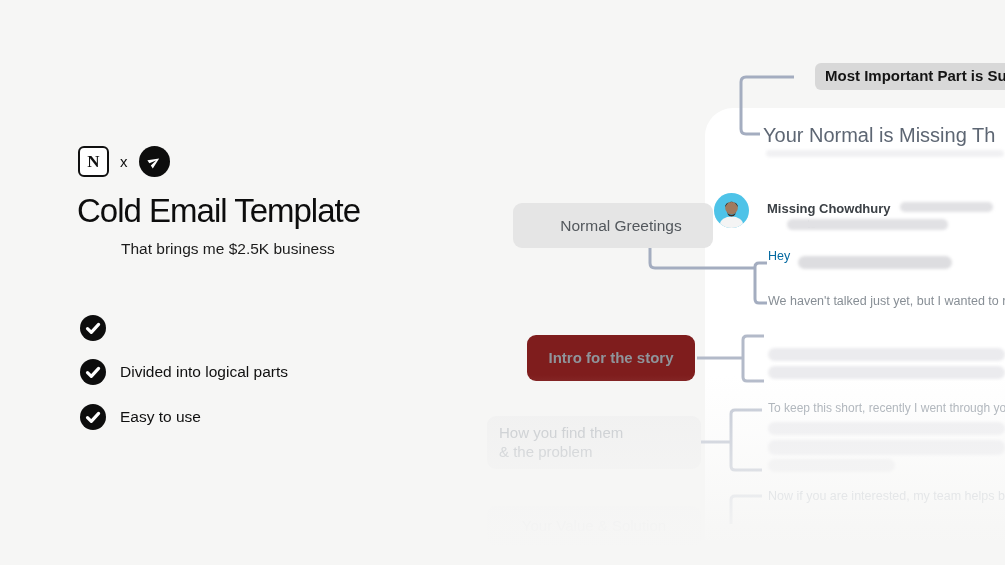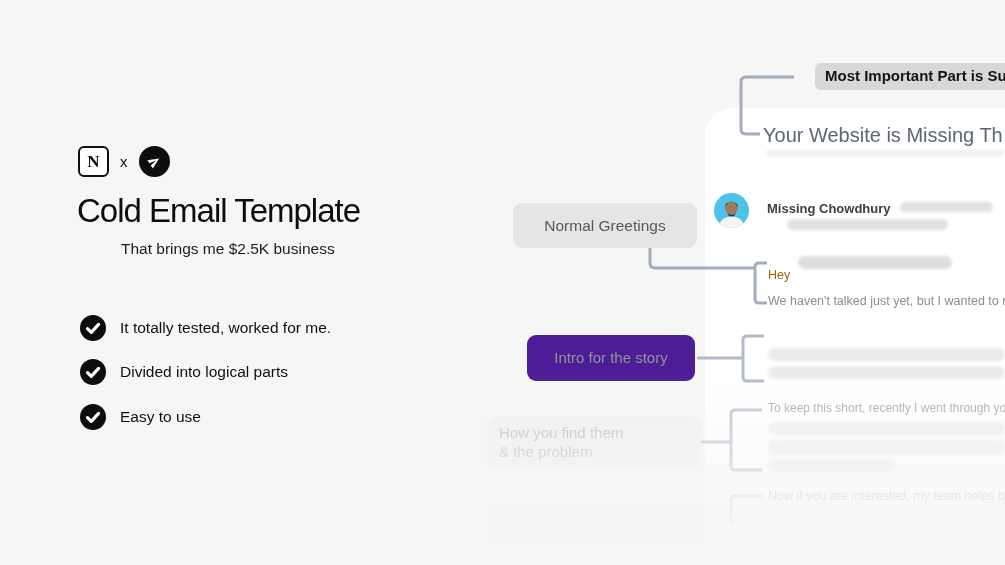--- a/index.html
+++ b/index.html
@@ -27,21 +27,21 @@
   .f0{top:315px;} .f1{top:359px;} .f2{top:404px;}
 
   
   .email-card{
     left:705px;top:108px;width:300px;height:432px;background:#ffffff;
     border-top-left-radius:28px;
   }
   .subject{left:763px;top:123px;font-size:20px;color:#5d6673;white-space:nowrap;line-height:1.2;}
   .sender{left:767px;top:201px;font-size:13px;font-weight:bold;color:#3b4045;white-space:nowrap;}
   .to-line{left:767px;top:218px;font-size:11.5px;color:#9aa0a6;margin-left:40px;}
-  .greeting{left:768px;top:268px;font-size:12.5px;color:#a16207;}
+  .greeting{left:768px;top:249px;font-size:12.5px;color:#0369a1;}
   .line-intro{left:768px;top:294px;font-size:12.5px;color:#878e95;white-space:nowrap;}
   .line-story{left:768px;top:330px;font-size:12px;color:#979da4;white-space:nowrap;}
   .line-short{left:768px;top:401px;font-size:12px;color:#a2a9b1;white-space:nowrap;}
   .line-pitch{left:768px;top:489px;font-size:12.5px;color:#b9c0c9;white-space:nowrap;}
 
   
   .bar{border-radius:7px;filter:blur(1.5px);}
   .bar-sender{left:900px;top:202px;width:93px;height:10px;background:#e1e1e4;}
   .bar-to{left:787px;top:219px;width:161px;height:11px;background:#e1e1e4;}
   .bar-hey{left:798px;top:256px;width:154px;height:13px;background:#dddde0;}
@@ -53,25 +53,25 @@
   .bar-p3{left:768px;top:459px;width:127px;height:13px;background:#f0f0f2;}
 
   
   .callout{border-radius:9px;display:flex;align-items:center;line-height:1.25;}
   .lbl-top{
     left:815px;top:63px;height:27px;padding:0 10px;border-radius:6px;
     background:#d8d8d8;font-size:15px;font-weight:bold;color:#141414;white-space:nowrap;
   }
   .lbl-greet{
     left:513px;top:203px;width:184px;height:45px;background:#e5e5e5;
-    justify-content:center;font-size:15.5px;font-weight:500;color:#53585d;
+    justify-content:center;font-size:15.5px;font-weight:500;color:#53585d;padding-left:16px;
   }
   .lbl-intro{
-    left:527px;top:335px;width:168px;height:46px;background:#4c1d95;
-    justify-content:center;font-size:15px;font-weight:400;color:#8f949a;
+    left:527px;top:335px;width:168px;height:46px;background:#7f1d1d;
+    justify-content:center;font-size:15px;font-weight:700;color:#8f949a;
   }
   .lbl-find{
     left:487px;top:416px;width:214px;height:53px;background:#f0f0f0;
     padding-left:12px;font-size:15px;font-weight:500;color:#bcc0c5;box-sizing:border-box;
   }
   .lbl-value{
     left:487px;top:506px;width:214px;height:40px;background:#f2f2f3;
     justify-content:center;font-size:15px;font-weight:500;color:#dadce0;
   }
 
@@ -103,21 +103,20 @@
   <div class="abs hero-title">Cold Email Template</div>
   <div class="abs hero-sub">That brings me $2.5K business</div>
 
   <div class="abs feature f0">
     <span style="display:flex;">
       <svg width="26" height="26" viewBox="0 0 26 26">
           <circle cx="13" cy="13" r="13" fill="#0d0d0d"></circle>
       <path d="M7.5 13.6 L11.3 17.3 L18.6 9.4" stroke="#fff" stroke-width="3.2" fill="none" stroke-linecap="round" stroke-linejoin="round"></path>
         </svg>
     </span>
-    <span class="txt">It totally tested, worked for me.</span>
   </div>
   <div class="abs feature f1">
     <span style="display:flex;">
       <svg width="26" height="26" viewBox="0 0 26 26">
           <circle cx="13" cy="13" r="13" fill="#0d0d0d"></circle>
       <path d="M7.5 13.6 L11.3 17.3 L18.6 9.4" stroke="#fff" stroke-width="3.2" fill="none" stroke-linecap="round" stroke-linejoin="round"></path>
         </svg>
     </span>
     <span class="txt">Divided into logical parts</span>
   </div>
@@ -126,21 +125,21 @@
       <svg width="26" height="26" viewBox="0 0 26 26">
           <circle cx="13" cy="13" r="13" fill="#0d0d0d"></circle>
       <path d="M7.5 13.6 L11.3 17.3 L18.6 9.4" stroke="#fff" stroke-width="3.2" fill="none" stroke-linecap="round" stroke-linejoin="round"></path>
         </svg>
     </span>
     <span class="txt">Easy to use</span>
   </div>
 
   <div class="abs email-card"></div>
 
-  <div class="abs subject">Your Website is Missing Th</div>
+  <div class="abs subject">Your Normal is Missing Th</div>
   <div class="abs bar bar-subject"></div>
 
   <span class="abs" style="left:714px;top:193px;display:flex;">
     <svg width="35" height="35" viewBox="0 0 35 35">
       <defs>
           <clipPath id="avclip">
             <circle cx="17.5" cy="17.5" r="17.5"></circle>
           </clipPath>
         </defs>
       <g clip-path="url(#avclip)">

